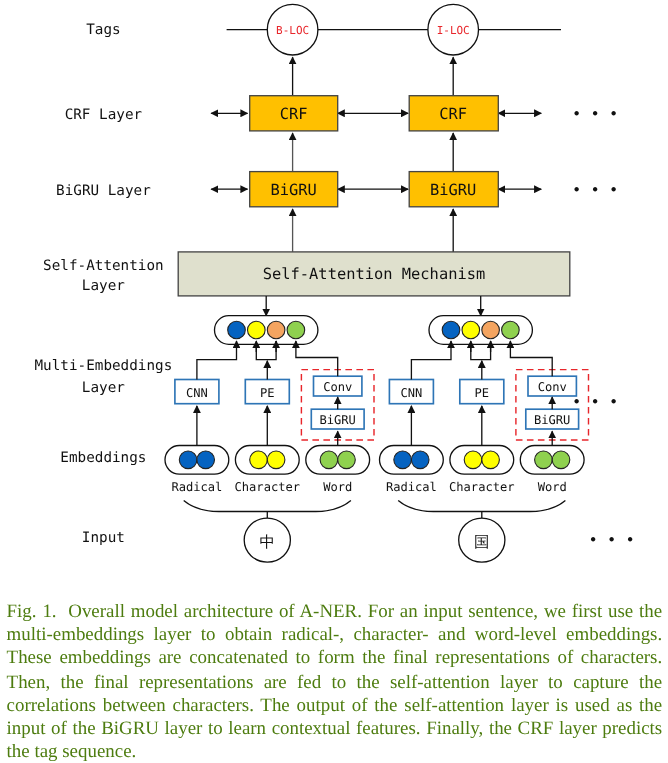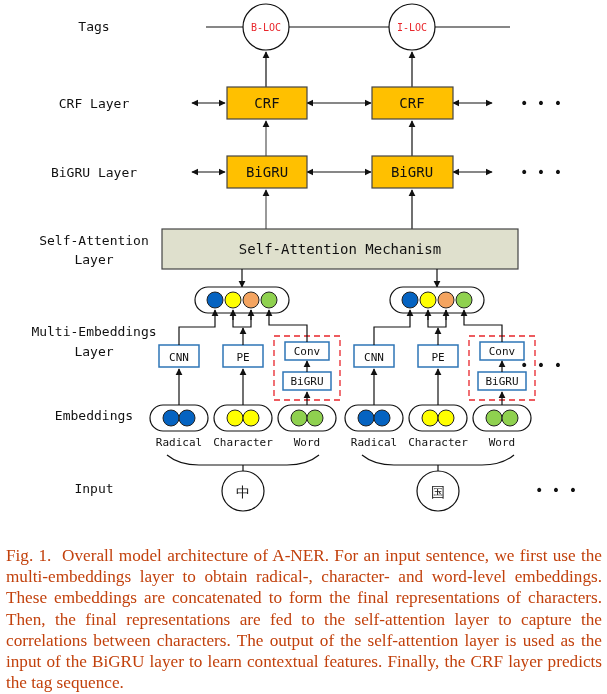--- a/index.html
+++ b/index.html
@@ -5,21 +5,21 @@
   html, body { margin:0; padding:0; background:#ffffff; }
   body { width:607px; height:694px; position:relative; overflow:hidden; }
   #fig { position:absolute; left:0; top:0; width:607px; height:512px; }
   .lbl { font-family:"DejaVu Sans Mono","Liberation Mono",monospace; font-size:13px; fill:#111; }
   .box-text { font-family:"DejaVu Sans Mono","Liberation Mono",monospace; font-size:14px; fill:#111; }
   .small-text { font-family:"DejaVu Sans Mono","Liberation Mono",monospace; font-size:11px; fill:#111; }
   .tag-text { font-family:"DejaVu Sans Mono","Liberation Mono",monospace; font-size:10px; fill:#e8262b; }
   .caption {
     position:absolute; left:6px; top:545px; width:596px;
     font-family:"Liberation Serif","DejaVu Serif",serif; font-size:17.2px; line-height:21.2px;
-    color:#c2410c; text-align:justify; margin:0;
+    color:#4d7c0f; text-align:justify; margin:0;
   }
 </style>
 </head>
 <body>
 
 <svg id="fig" viewBox="0 0 607 512" xmlns="http://www.w3.org/2000/svg">
   <defs>
     <marker id="ah" viewBox="0 0 10 10" refX="9" refY="5" markerWidth="6" markerHeight="6" orient="auto-start-reverse">
       <path d="M0,0 L10,5 L0,10 z" fill="#111"></path>
     </marker>

